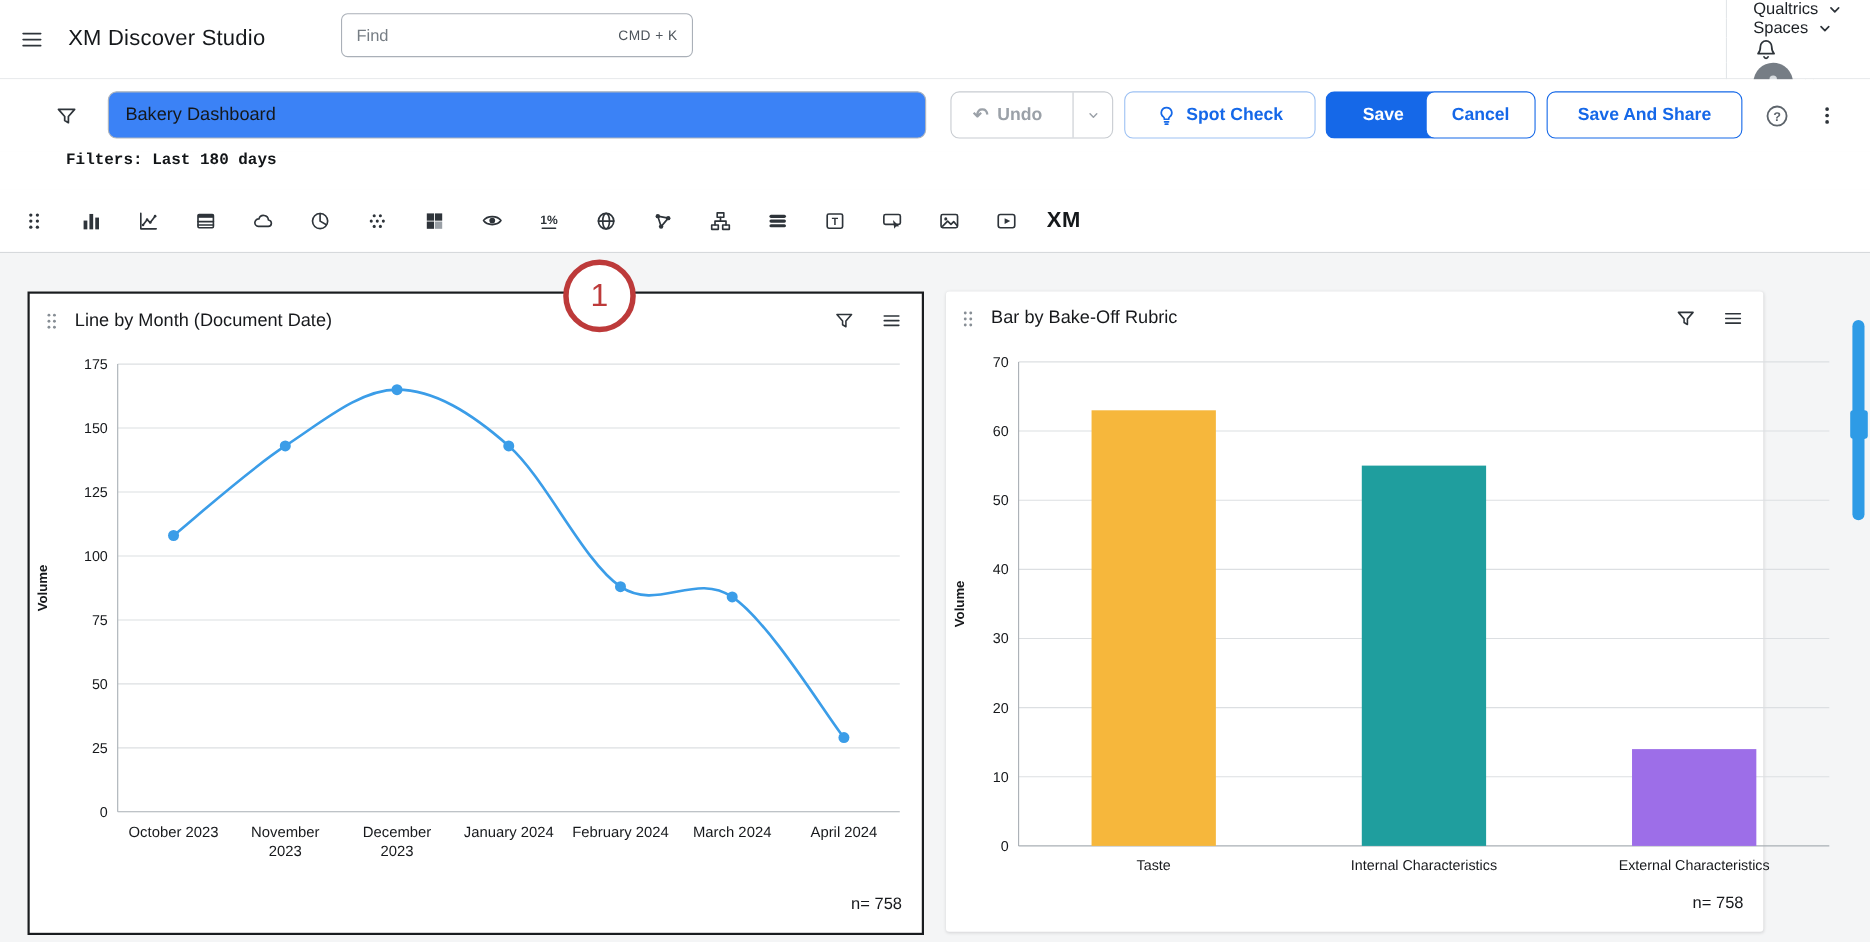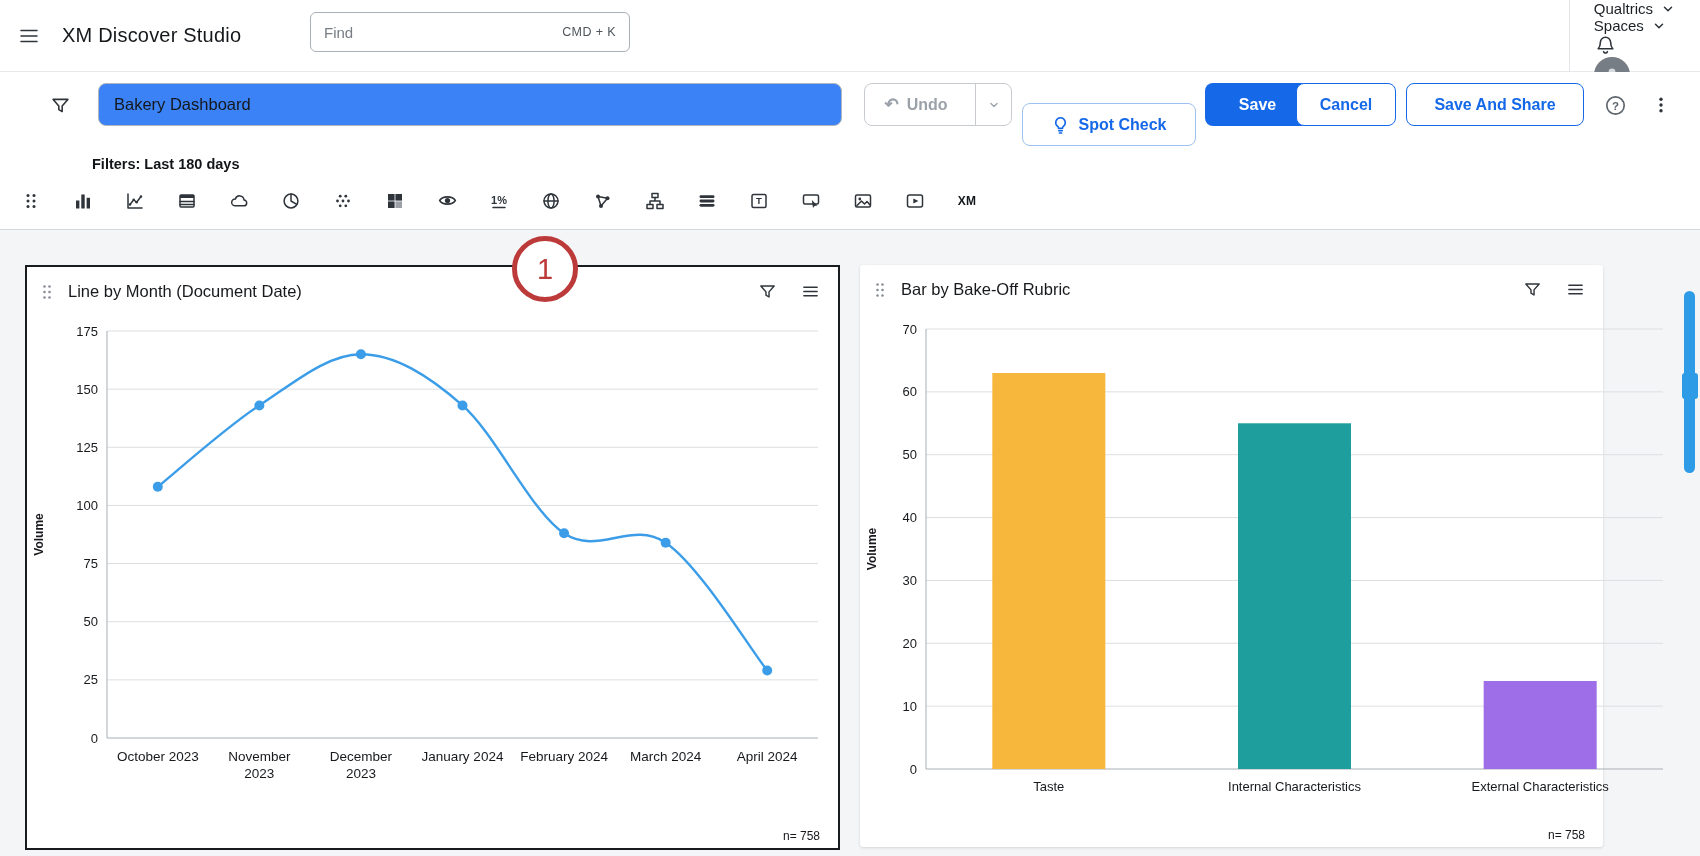--- a/index.html
+++ b/index.html
@@ -21,47 +21,47 @@
 
   
   .editbar { height:66px; background:#fff; position:relative; }
   .editbar .funnel-big { position:absolute; left:50px; top:23px; }
   .name-input { position:absolute; left:98px; top:11px; width:744px; height:43px; border:1px solid #b0b6bd; border-radius:8px; font-size:16.5px; padding:0 15px; color:#15181b; outline:none; font-family:inherit; background:#3b82f6; }
   .btn { position:absolute; top:11px; height:43px; border-radius:8px; display:flex; align-items:center; justify-content:center; gap:8px; font-size:16px; cursor:pointer; background:#fff; border:1px solid transparent; font-family:inherit; }
   .btn-undo { left:864px; width:148px; border:1px solid #c8ccd1; color:#9ba1a8; padding:0; }
   .undo-main { flex:1; display:flex; align-items:center; justify-content:center; gap:8px; font-weight:700; }
   .undo-arrow { font-size:17px; }
   .undo-chev { width:36px; align-self:stretch; border-left:1px solid #c8ccd1; display:flex; align-items:center; justify-content:center; }
-  .btn-spot { left:1022px; width:174px; border:1px solid #9dc1f3; color:var(--accent); font-weight:700;margin-top:20px; }
+  .btn-spot { left:1022px; width:174px; border:1px solid #9dc1f3; color:var(--accent); font-weight:700; }
   .btn-save { left:1205px; width:105px; background:var(--accent); color:#fff; font-weight:700; }
   .btn-cancel { left:1296px; width:100px; border:1px solid var(--accent); color:var(--accent); font-weight:700; }
   .btn-share { left:1406px; width:178px; border:1px solid var(--accent); color:var(--accent); font-weight:700; }
   .icon-btn { position:absolute; top:18px; width:30px; height:30px; display:flex; align-items:center; justify-content:center; cursor:pointer; background:none; border:none; }
   .help-btn { left:1600px; }
   .kebab-btn { left:1646px; }
 
   
-  .filtersbar { height:34px; background:#fff; display:flex; align-items:flex-end; padding-left:92px; }
+  .filtersbar { height:34px; background:#fff; display:flex; align-items:flex-start; padding-left:60px;font-family:Liberation Mono, monospace; }
   .filters-text { font-size:14.5px; font-weight:700; color:#121518; }
 
   
   .icontoolbar { height:58px; background:#fff; border-bottom:1px solid #d6d9dc; display:flex; align-items:center; gap:30px; padding-left:20px; }
   .ticon { display:flex; align-items:center; justify-content:center; width:22px; height:22px; cursor:pointer; }
-  .xm-logo { font-size:12px; font-weight:700; color:#15181b; letter-spacing:.3px; }
+  .xm-logo { font-size:20px; font-weight:700; color:#15181b; letter-spacing:.3px; }
 
   
   .canvas { position:relative; height:632px; background:#f4f5f6; }
   .widget { position:absolute; background:#fff; display:flex; flex-direction:column; border-radius:3px; box-shadow:0 1px 3px rgba(18,22,26,.14); }
   .widget.selected { border:2px solid #191c1f; border-radius:0; box-shadow:none; }
   .w-head { display:flex; align-items:center; gap:14px; padding:15px 18px 4px 13px; }
   .w-title { font-size:16.5px; font-weight:400; color:#17191c; flex:1; }
   .w-icons { display:flex; align-items:center; gap:24px; }
   .w-chart { flex:1; position:relative; margin:2px 4px 30px 0; }
   .w-chart svg { position:absolute; left:0; top:0; }
-  .w-n { position:absolute; right:18px; bottom:5px; font-size:12px; color:#17191c; }
+  .w-n { position:absolute; right:18px; bottom:18px; font-size:15px; color:#17191c; }
 
   .annotation { position:absolute; left:512px; top:6px; width:66px; height:66px; border-radius:50%; border:5px solid var(--annot); background:#fff; color:var(--annot); display:flex; align-items:center; justify-content:center; font-size:29px; font-weight:500; z-index:6; }
   .scroll-thumb { position:absolute; right:5px; top:61px; width:11px; height:182px; background:var(--scroll); border-radius:6px; }
   .scroll-notch { position:absolute; right:2px; top:143px; width:16px; height:26px; background:var(--scroll); border-radius:3px; }
 
   .stroke-ic { stroke:#2e343a; fill:none; stroke-width:1.5; stroke-linecap:round; stroke-linejoin:round; }
   .fill-ic { fill:#2e343a; }
 </style>
 </head>
 <body>

